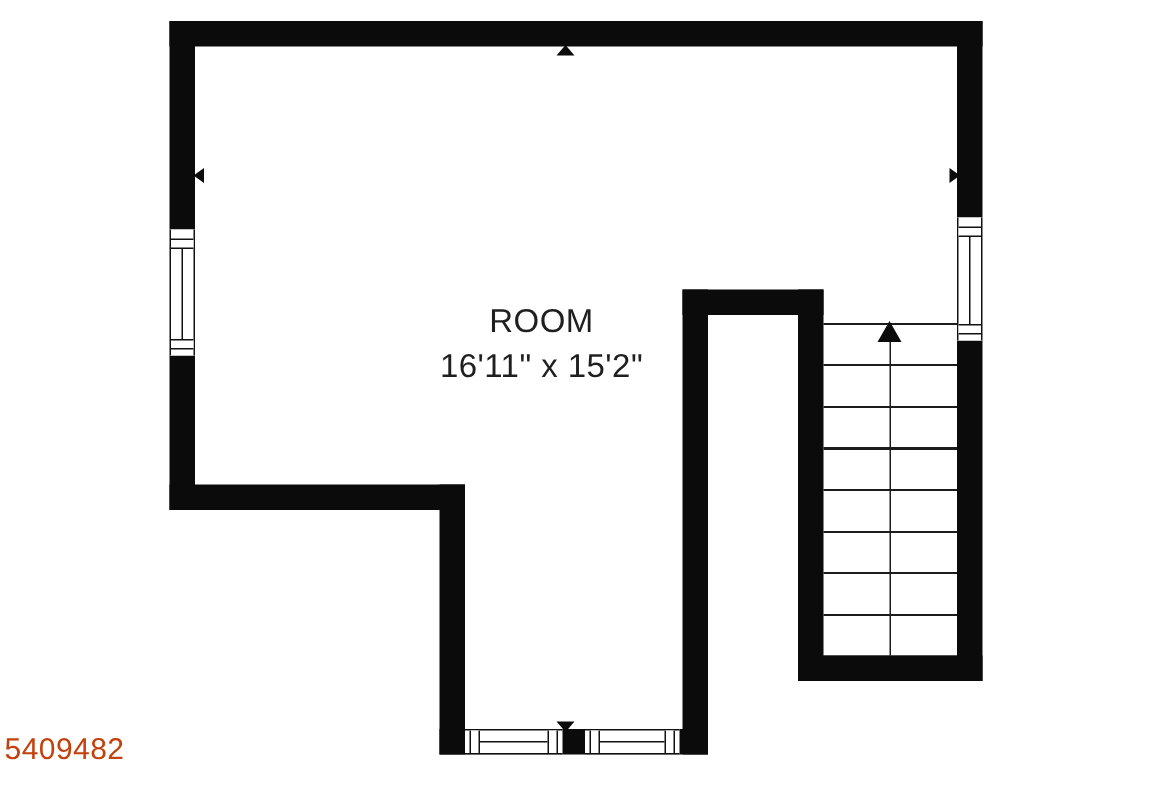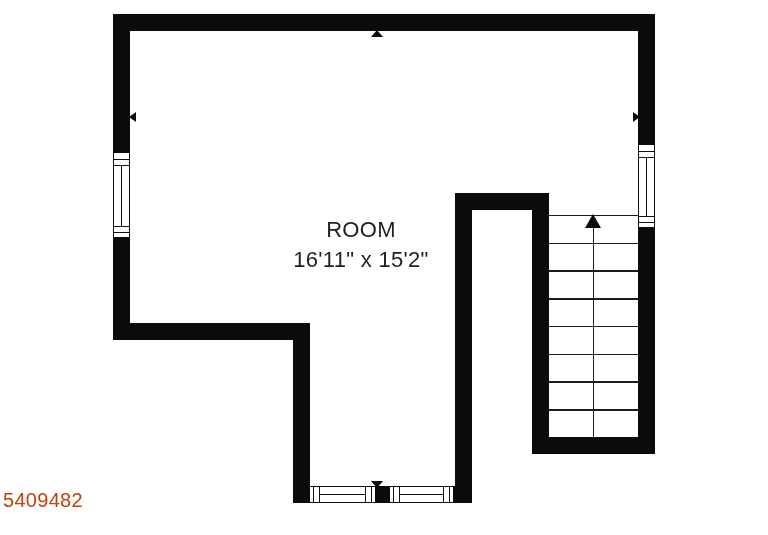--- a/index.html
+++ b/index.html
@@ -40,21 +40,21 @@
   
   .marker{position:absolute;width:0;height:0;}
   .m-up{border-left:6.5px solid transparent;border-right:6.5px solid transparent;border-bottom:7px solid #0b0b0b;}
   .m-down{border-left:6.5px solid transparent;border-right:6.5px solid transparent;border-top:7px solid #0b0b0b;}
   .m-left{border-top:5.5px solid transparent;border-bottom:5.5px solid transparent;border-right:7px solid #0b0b0b;}
   .m-right{border-top:5.5px solid transparent;border-bottom:5.5px solid transparent;border-left:7px solid #0b0b0b;}
 
   
   .room-label{
     position:absolute;left:241px;top:199px;width:240px;text-align:center;
-    color:#1f1f1f;font-size:22px;line-height:1.35;letter-spacing:0.3px;margin-top:16px;
+    color:#1f1f1f;font-size:22px;line-height:1.35;letter-spacing:0.3px;
   }
   .plan-id{
     position:absolute;left:3px;top:489px;color:#c2410c;font-size:20px;letter-spacing:0.3px;
   }
 </style>
 </head>
 <body>
 
 <div class="plan">
 

